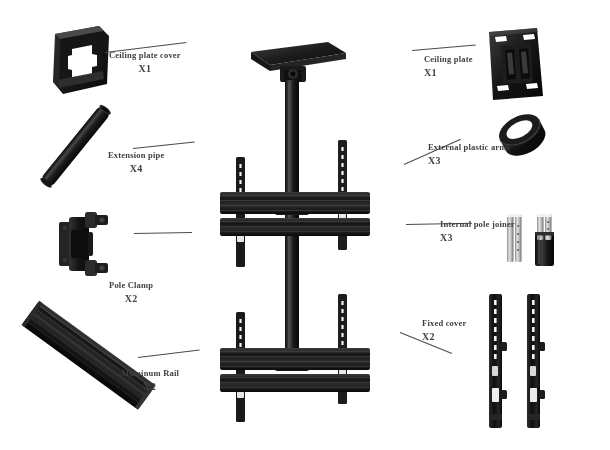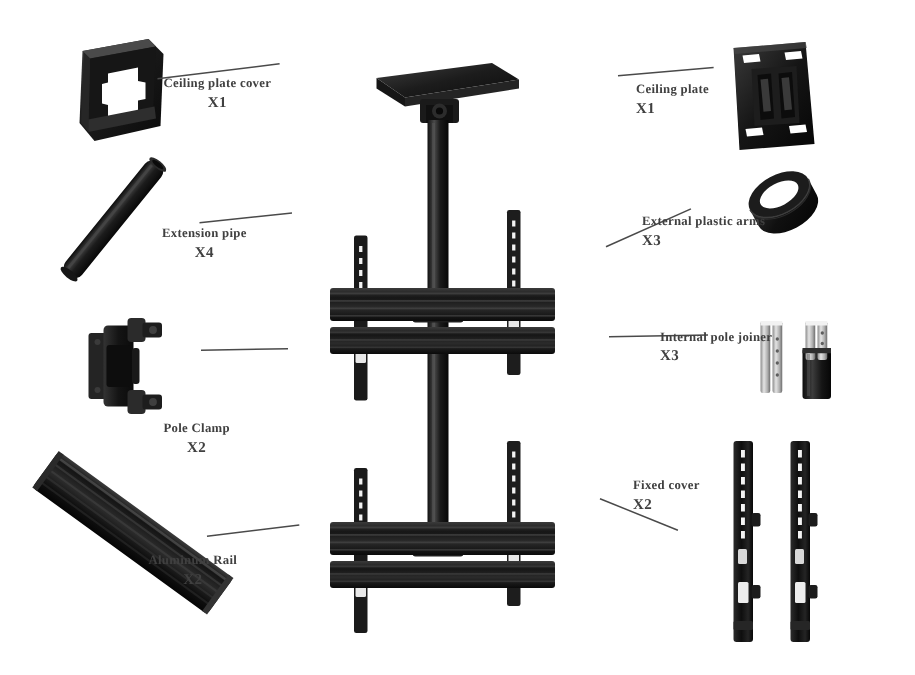--- a/index.html
+++ b/index.html
@@ -117,21 +117,21 @@
         <rect x="-2" y="52" width="144" height="1.4" fill="#4a4a4a" opacity=".5"></rect>
         <rect x="-2" y="57" width="144" height="1.4" fill="#4a4a4a" opacity=".45"></rect>
         <rect x="-2" y="62" width="144" height="1.4" fill="#3f3f3f" opacity=".45"></rect>
         <rect x="-2" y="67" width="144" height="1.4" fill="#3a3a3a" opacity=".4"></rect>
         <rect x="-2" y="44" width="4" height="30" fill="#2a2a2a"></rect>
         <rect x="138" y="44" width="4" height="30" fill="#333"></rect>
       </g>
     </svg>
   </div>
   <div class="leader" style="left:138px;top:357px;width:62px;transform:rotate(-7deg);"></div>
-  <div class="lbl lead-left" style="left:99px;top:368px;">
+  <div class="lbl lead-left" style="left:120px;top:368px;">
     <span class="nm">Aluminum Rail</span>
     <span class="qt">X2</span>
   </div>
 
   <div class="part" style="left:218px;top:22px;">
     <svg width="170" height="400" viewBox="0 0 170 400">
       <defs>
         <linearGradient id="poleG" x1="0" y1="0" x2="1" y2="0">
           <stop offset="0%" stop-color="#101010"></stop>
             <stop offset="32%" stop-color="#4a4a4a"></stop>

